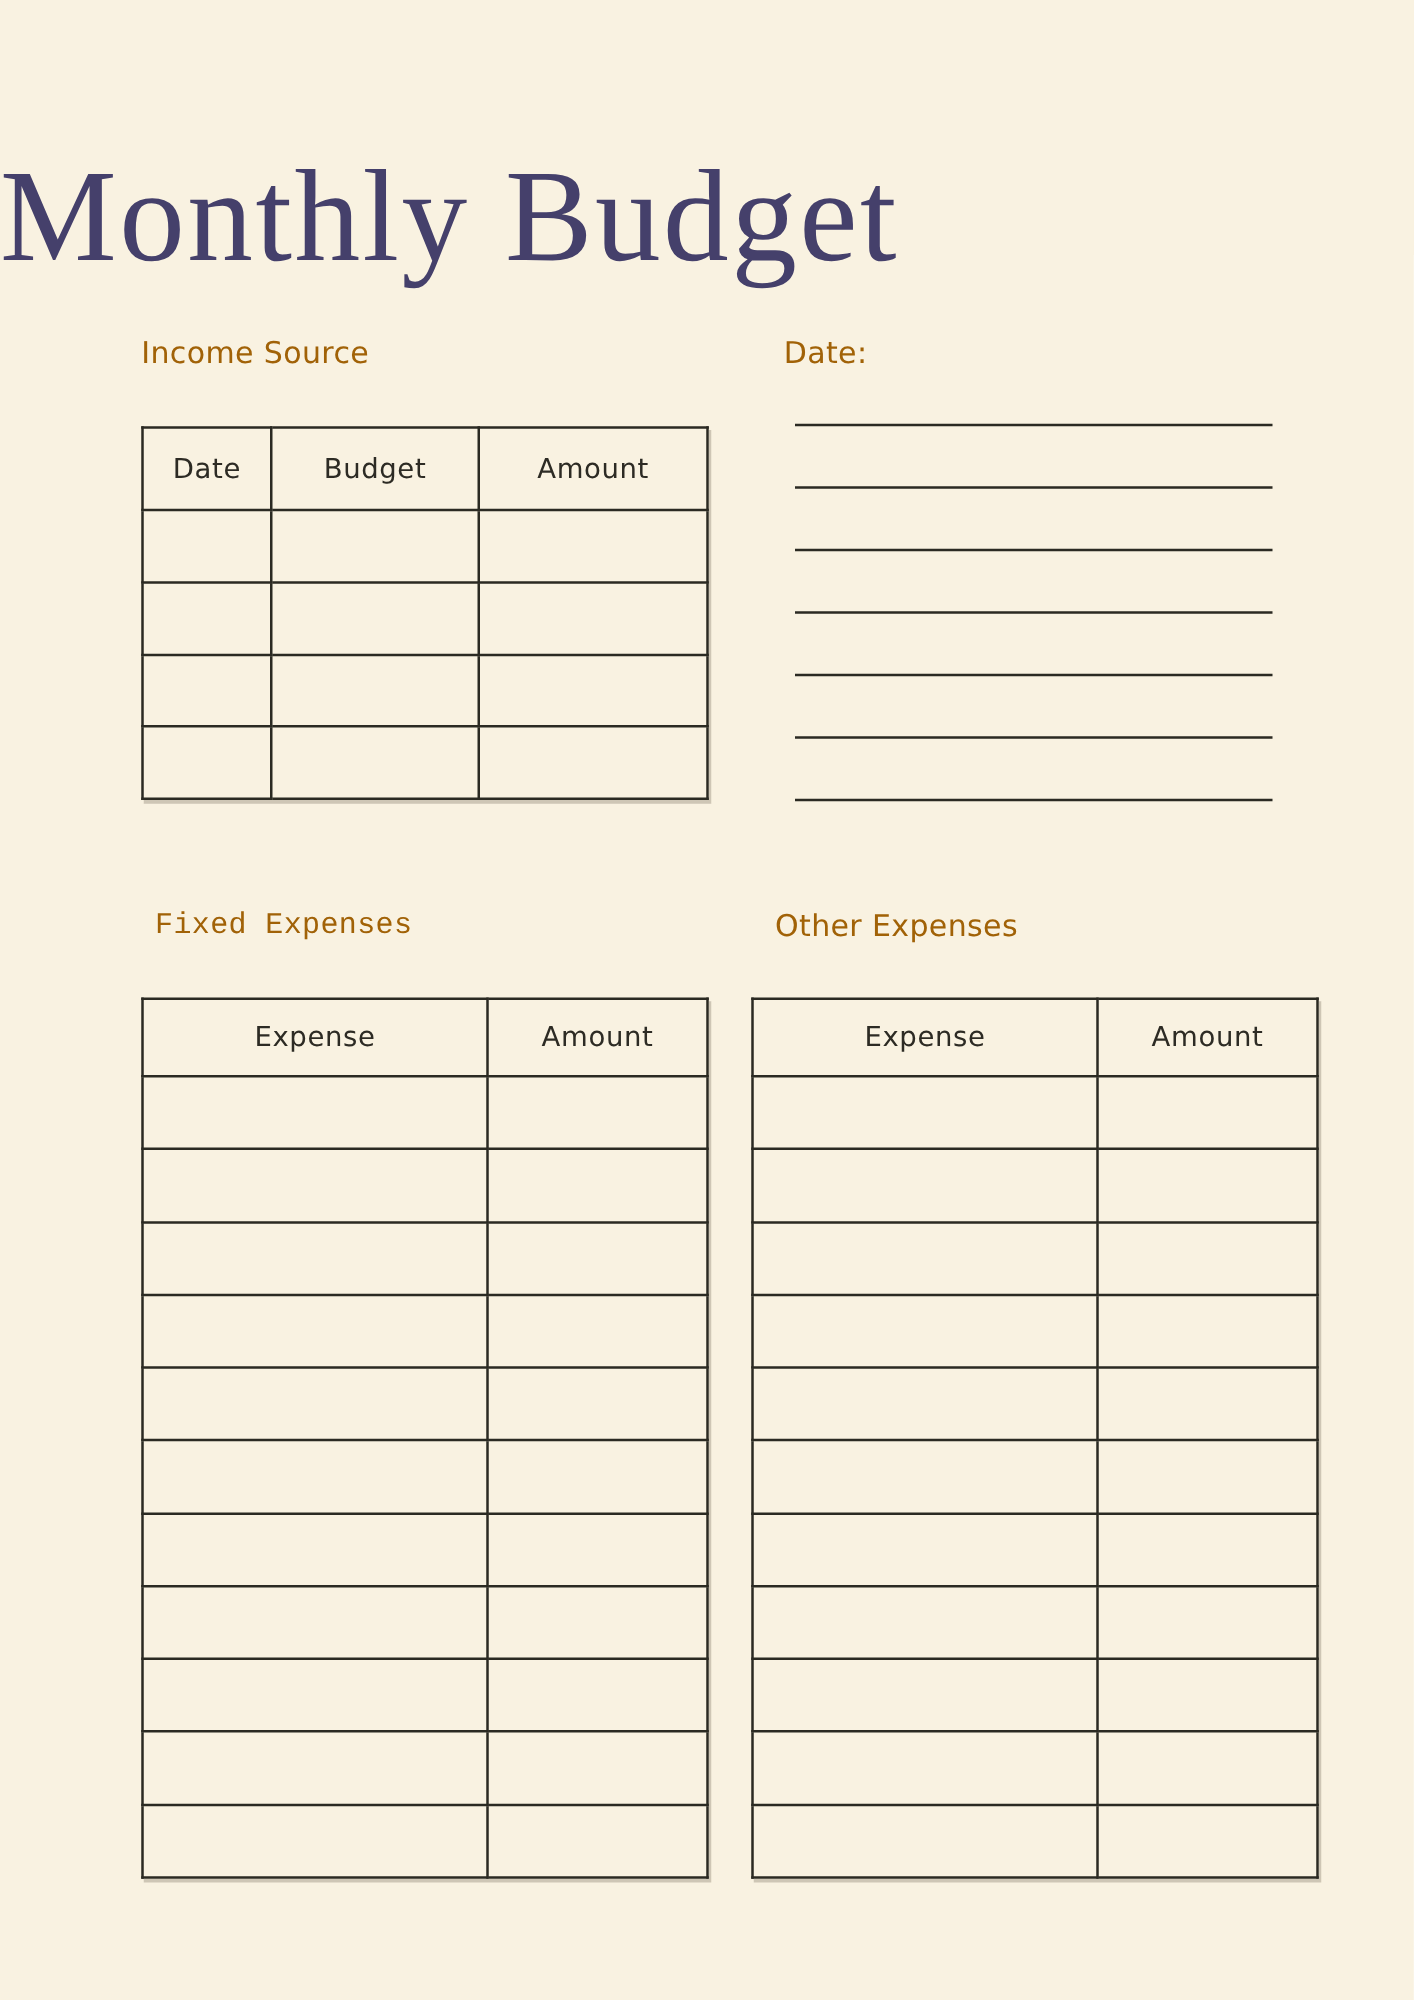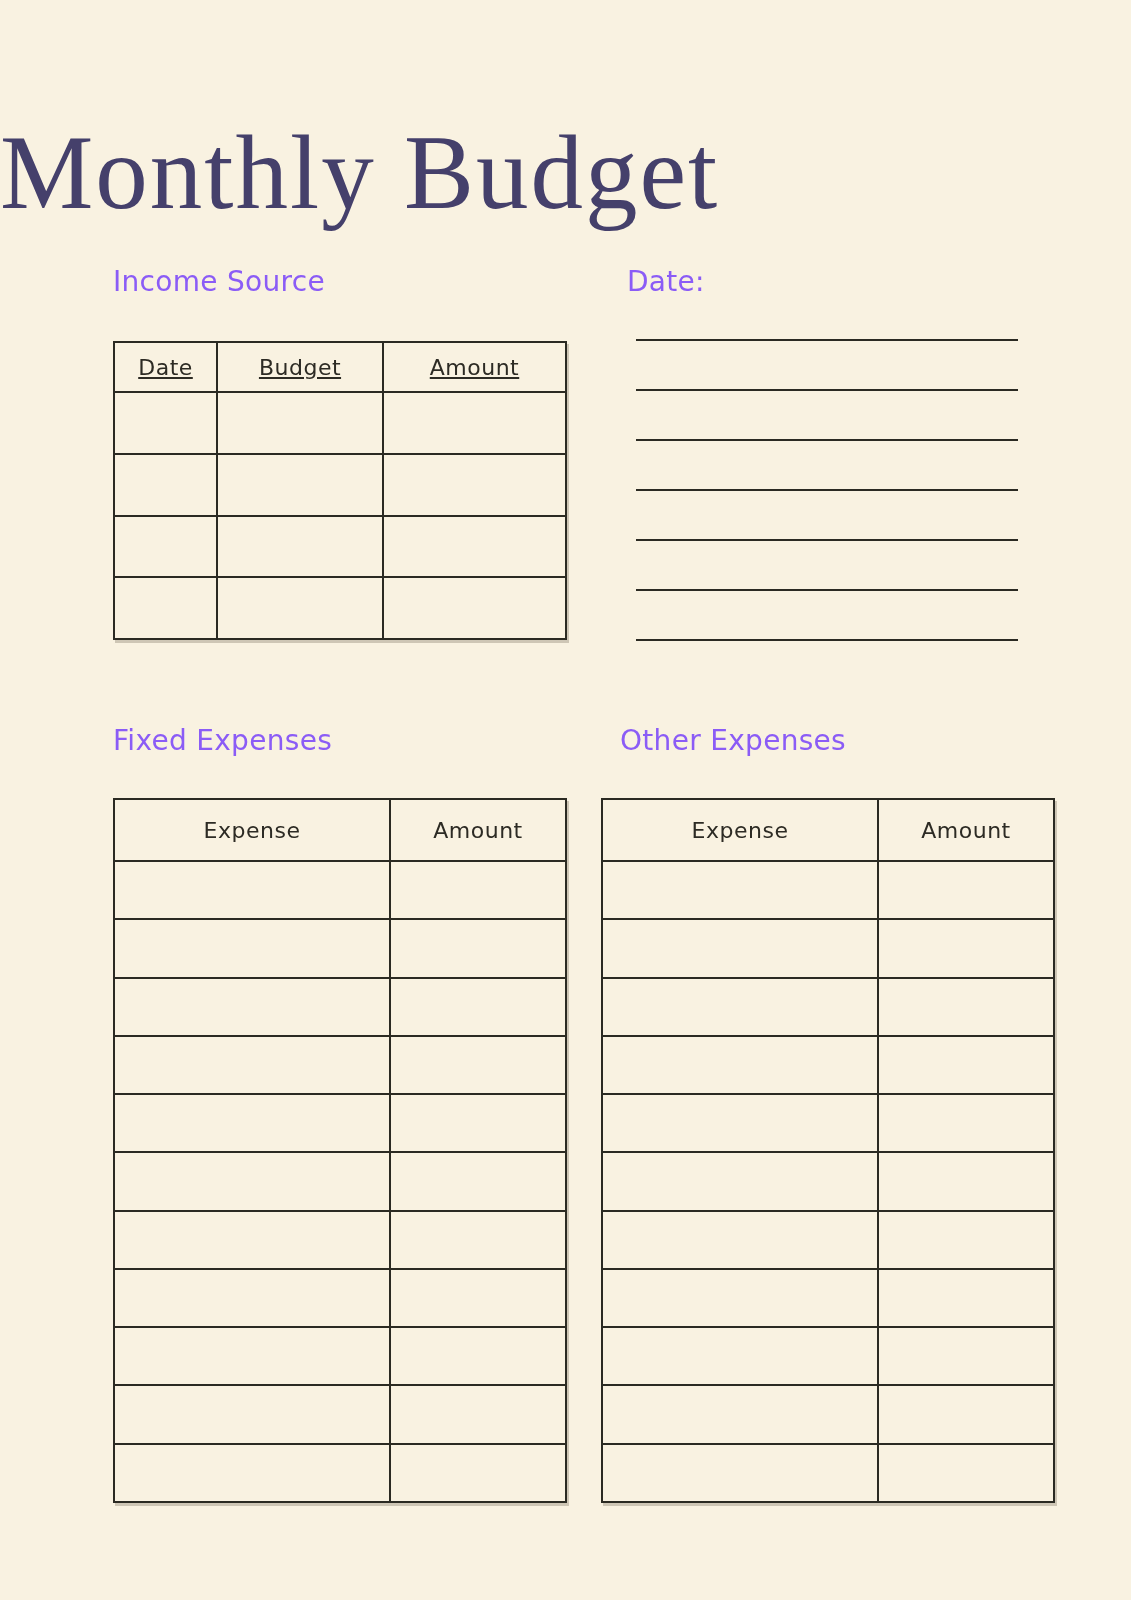--- a/index.html
+++ b/index.html
@@ -23,29 +23,29 @@
     font-weight: 400;
     font-size: 105px;
     line-height: 1;
     letter-spacing: 2px;
     color: #45406B;
     margin-top: 36px;
   }
 
   .section-heading {
     position: absolute;
-    font-size: 28px;
+    font-size: 24px;
     line-height: 30px;
     letter-spacing: 0.3px;
-    color: #8b5cf6;
+    color: #a16207;
     white-space: nowrap;
   }
   #heading-income { left: 113px; top: 267px; }
   #heading-notes  { left: 627px; top: 267px; }
-  #heading-fixed  { left: 113px; top: 726px; }
+  #heading-fixed  { left: 124px; top: 726px; font-family: Liberation Mono, monospace; }
   #heading-other  { left: 620px; top: 726px; }
 
   table.budget-table {
     position: absolute;
     border-collapse: collapse;
     table-layout: fixed;
     background: transparent;
     box-shadow: 2px 3px 0 rgba(125, 118, 100, 0.35);
   }
   table.budget-table th,
@@ -56,21 +56,21 @@
   table.budget-table th {
     font-weight: normal;
     font-size: 22px;
     letter-spacing: 0.5px;
     color: #2D2B24;
     text-align: center;
     vertical-align: middle;
   }
 
   #income-table { left: 113px; top: 341px; width: 452px; height: 299px; }
-  #income-table thead tr { height: 50px; text-decoration: underline; }
+  #income-table thead tr { height: 66px; }
 
   #fixed-table { left: 113px; top: 798px; width: 452px; height: 705px; }
   #other-table { left: 601px; top: 798px; width: 452px; height: 705px; }
   #fixed-table thead tr, #other-table thead tr { height: 62px; margin-top: 27px; }
 
   .notes-lines {
     position: absolute;
     left: 636px;
     top: 291px;
     width: 382px;

